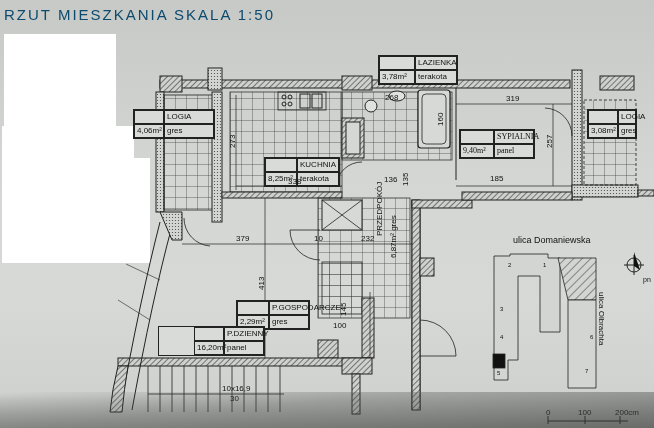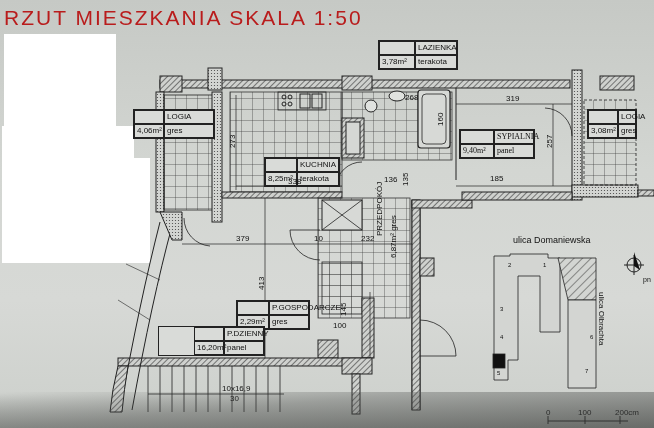--- a/index.html
+++ b/index.html
@@ -1,19 +1,19 @@
 <!DOCTYPE html>
 <html><head>
 <meta charset="utf-8">
 <style>
   html, body { margin:0; padding:0; }
   body { width:654px; height:428px; overflow:hidden; background:#c9ccc8; position:relative; font-family:"Liberation Sans", sans-serif; }
   .sheet { position:absolute; left:0; top:0; width:654px; height:428px;
     background: linear-gradient(180deg,#c6c9c5 0%,#d3d6d2 40%,#d7d9d6 70%,#cfd2ce 92%,#9fa29e 100%); }
-  .title { position:absolute; left:4px; top:6px; font-size:21px; letter-spacing:2px; color:#b91c1c; white-space:nowrap; }
+  .title { position:absolute; left:4px; top:6px; font-size:15px; letter-spacing:2px; color:#0c4a6e; white-space:nowrap; }
   .white { position:absolute; background:#ffffff; }
   svg.plan { position:absolute; left:0; top:0; }
   .lbl { position:absolute; font-size:8px; color:#111; white-space:nowrap; line-height:1; }
   .rbox { position:absolute; border:1px solid #222; background:#d9dbd8; display:grid; font-size:8px; color:#111; }
   .rbox div { border:0.5px solid #222; padding:1px 2px; white-space:nowrap; line-height:10px; }
   .vert { transform:rotate(-90deg); transform-origin:left top; }
   .shadow { position:absolute; left:0; top:392px; width:654px; height:36px;
     background: linear-gradient(175deg, rgba(0,0,0,0) 0%, rgba(80,82,80,0.35) 40%, rgba(60,62,60,0.55) 100%); }
 </style>
 </head>
@@ -160,21 +160,21 @@
   <line x1="624" y1="265" x2="644" y2="265" stroke="#222"></line>
     <line x1="634" y1="255" x2="634" y2="275" stroke="#222"></line>
   <path d="M634 252 L640 270 L634 266 Z" fill="#111"></path>
 
   <line x1="548" y1="421" x2="628" y2="421" stroke="#222"></line>
   <line x1="548" y1="416" x2="548" y2="424" stroke="#222"></line>
     <line x1="585" y1="416" x2="585" y2="424" stroke="#222"></line>
     <line x1="620" y1="416" x2="620" y2="424" stroke="#222"></line>
 </svg>
 
-<div class="rbox" style="left:378px;top:40px;grid-template-columns:36px 42px;">
+<div class="rbox" style="left:378px;top:55px;grid-template-columns:36px 42px;">
   <div></div>
     <div>LAZIENKA</div>
   <div>3,78m²</div>
     <div>terakota</div>
 </div>
 <div class="rbox" style="left:133px;top:109px;grid-template-columns:30px 50px;">
   <div></div>
     <div>LOGIA</div>
   <div>4,06m²</div>
     <div>gres</div>
@@ -210,21 +210,21 @@
     <div>P.DZIENNY</div>
   <div>16,20m²</div>
     <div>panel</div>
 </div>
 
 <div class="lbl" style="left:506px;top:95px;">319</div>
 <div class="lbl vert" style="left:546px;top:148px;">257</div>
 <div class="lbl" style="left:490px;top:175px;">185</div>
 <div class="lbl vert" style="left:229px;top:148px;">273</div>
 <div class="lbl" style="left:288px;top:178px;">338</div>
-<div class="lbl" style="left:405px;top:94px;">268</div>
+<div class="lbl" style="left:385px;top:94px;">268</div>
 <div class="lbl vert" style="left:437px;top:126px;">160</div>
 <div class="lbl" style="left:384px;top:176px;">136</div>
 <div class="lbl vert" style="left:402px;top:186px;">135</div>
 <div class="lbl" style="left:236px;top:235px;">379</div>
 <div class="lbl" style="left:314px;top:235px;">10</div>
 <div class="lbl" style="left:361px;top:235px;">232</div>
 <div class="lbl vert" style="left:258px;top:290px;">413</div>
 <div class="lbl vert" style="left:340px;top:316px;">145</div>
 <div class="lbl" style="left:333px;top:322px;">100</div>
 <div class="lbl" style="left:222px;top:385px;">10x16,9</div>

